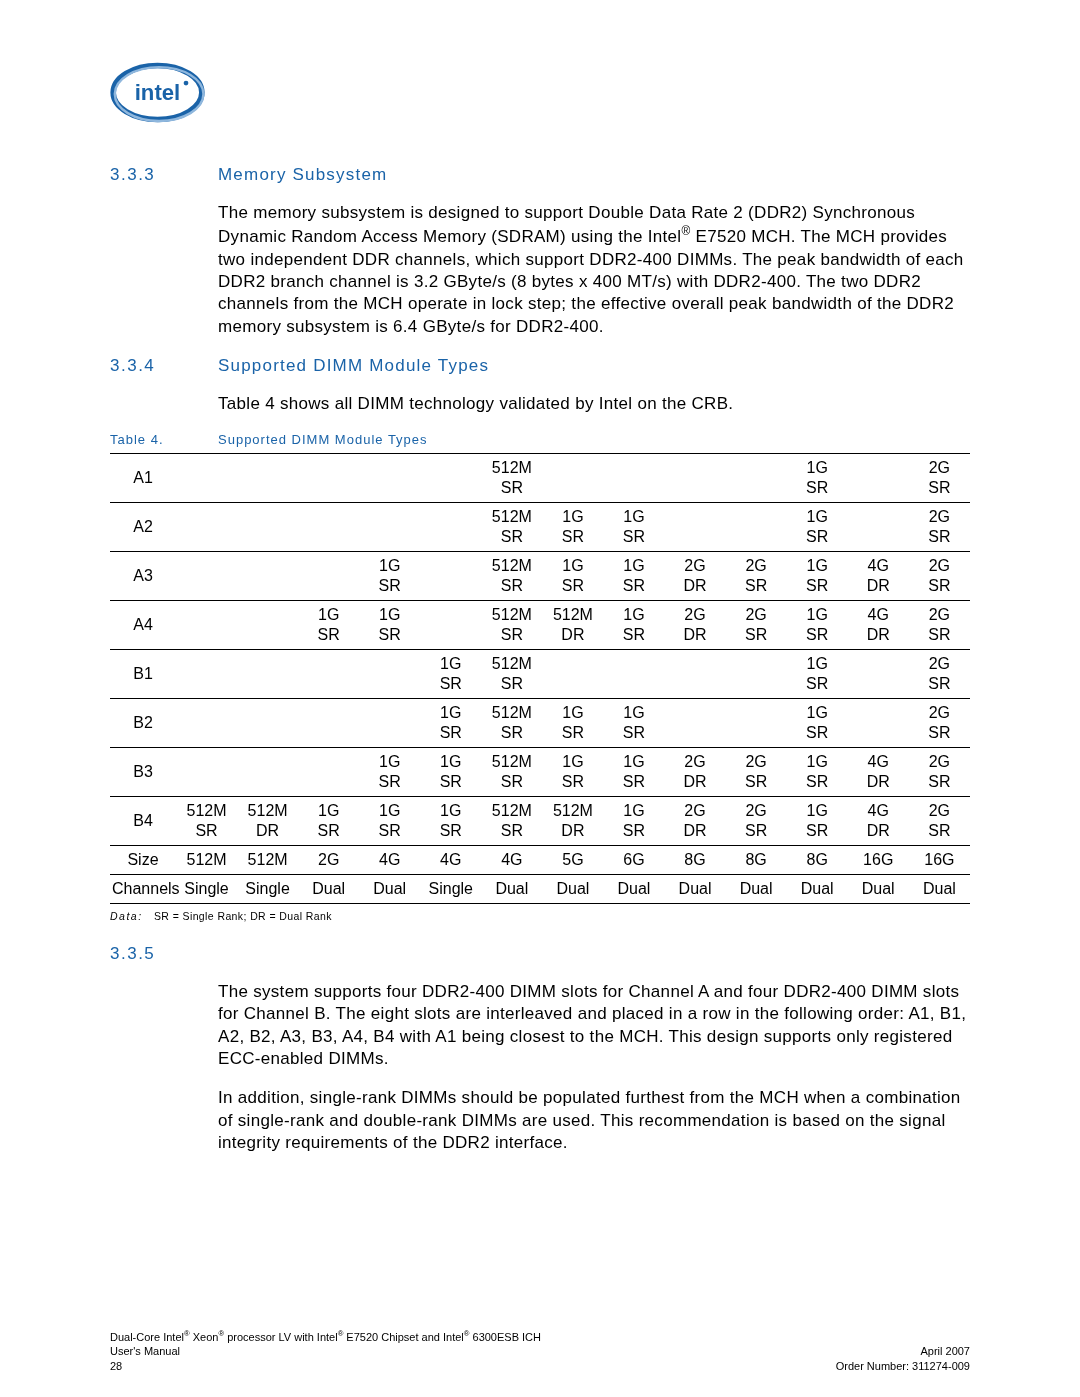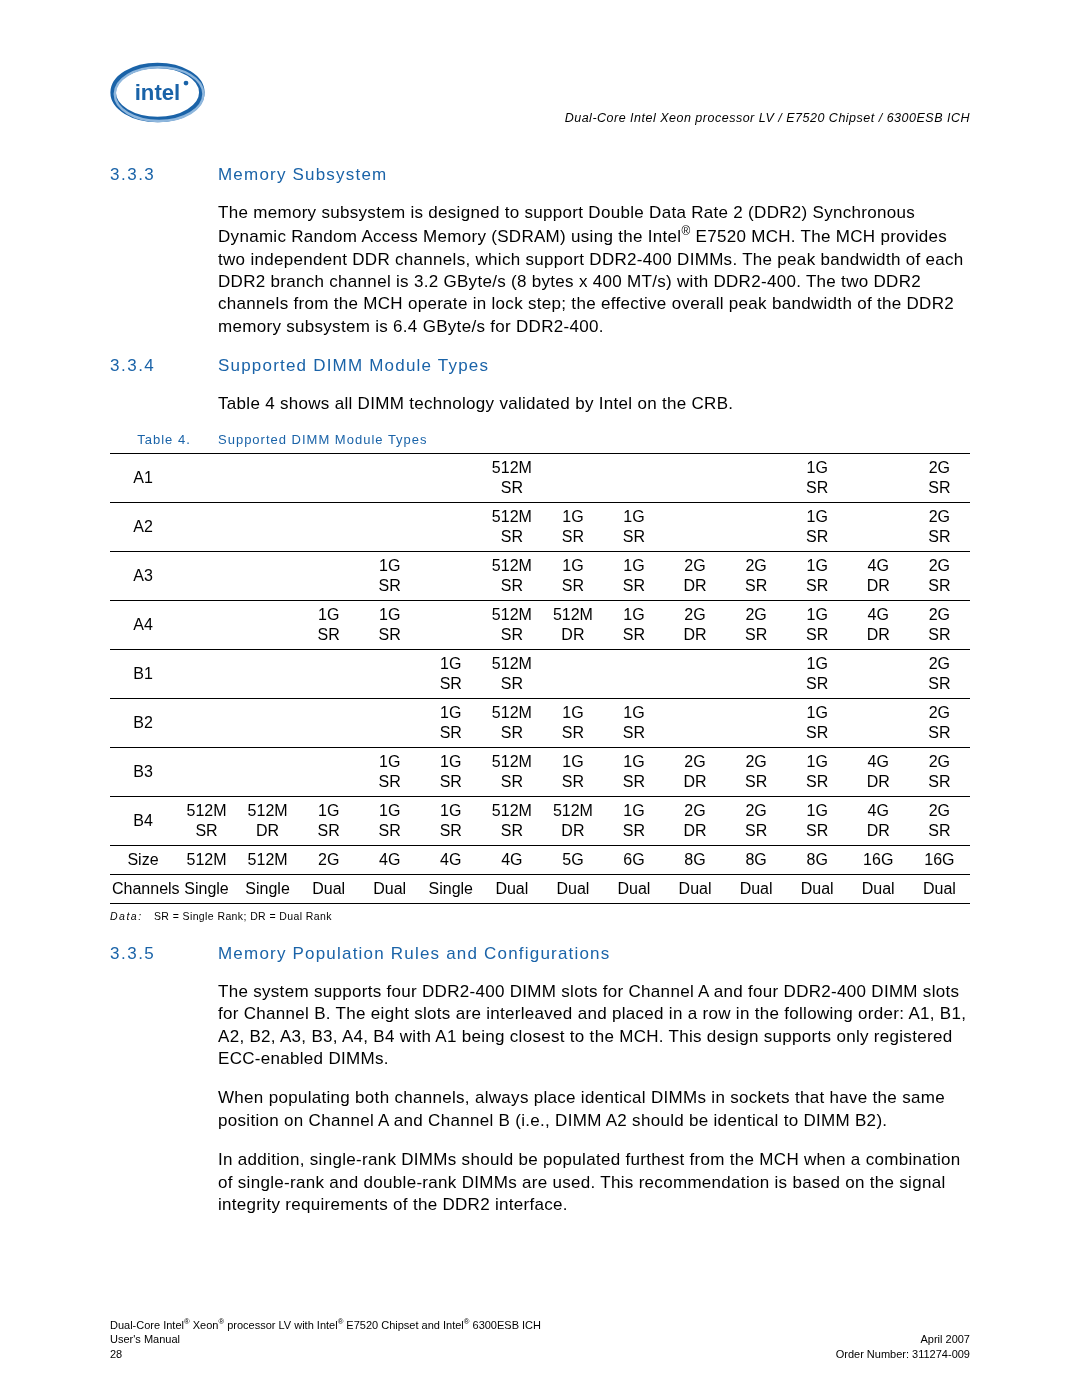--- a/index.html
+++ b/index.html
@@ -66,21 +66,20 @@
     align-items: baseline;
     color: #1a63a8;
     font-size: 13px;
     letter-spacing: 1px;
     margin-top: 16px;
     margin-bottom: 6px;
   }
   .table-caption .tc-label {
     width: 108px;
     flex-shrink: 0;
-    text-align: center;
   }
   table.dimm {
     border-collapse: collapse;
     width: 100%;
     font-size: 16px;
     table-layout: fixed;
   }
   table.dimm th, table.dimm td {
     border-top: 1px solid #000;
     border-bottom: 1px solid #000;
@@ -99,21 +98,21 @@
     font-style: italic;
     margin-top: 6px;
     letter-spacing: 0.4px;
   }
   .table-note .note-word {
     letter-spacing: 1.5px;
     margin-right: 8px;
   }
   .footer {
     position: absolute;
-    bottom: 36px;
+    bottom: 24px;
     left: 110px;
     right: 110px;
     font-size: 11px;
     color:#000;
   }
   .footer-row {
     display: flex;
     justify-content: space-between;
     line-height: 1.3;
   }
@@ -125,21 +124,20 @@
 
   <div class="header-row">
     <div class="logo">
       <svg viewBox="0 0 120 80" width="95" height="65">
         <ellipse cx="60" cy="40" rx="56" ry="34" fill="none" stroke="#1a63a8" stroke-width="7"></ellipse>
         <ellipse cx="60" cy="40" rx="56" ry="34" fill="none" stroke="#8fb7dd" stroke-width="3" transform="translate(2,2)"></ellipse>
         <text x="60" y="50" font-family="Arial, sans-serif" font-size="28" font-weight="bold" fill="#1a63a8" text-anchor="middle">intel</text>
         <circle cx="96" cy="28" r="3" fill="#1a63a8"></circle>
       </svg>
     </div>
-    <div class="header-text">Dual-Core Intel Xeon processor LV / E7520 Chipset / 6300ESB ICH</div>
   </div>
 
   <div class="section-row">
     <div class="section-num">3.3.3</div>
     <div class="section-title">Memory Subsystem</div>
   </div>
   <p class="body-text">
     <span>The memory subsystem is designed to support Double Data Rate 2 (DDR2) Synchronous Dynamic Random Access Memory (SDRAM) using the Intel</span><sup>®</sup><span> E7520 MCH. The MCH provides two independent DDR channels, which support DDR2-400 DIMMs. The peak bandwidth of each DDR2 branch channel is 3.2 GByte/s (8 bytes x 400 MT/s) with DDR2-400. The two DDR2 channels from the MCH operate in lock step; the effective overall peak bandwidth of the DDR2 memory subsystem is 6.4 GByte/s for DDR2-400.</span>
   </p>
 
@@ -319,24 +317,22 @@
       </tbody>
   </table>
 
   <div class="table-note">
     <span class="note-word">Data:</span>
     <span style="font-style:normal">SR = Single Rank; DR = Dual Rank</span>
   </div>
 
   <div class="section-row" style="margin-top:22px">
     <div class="section-num">3.3.5</div>
-    <div class="section-title">Memory Population Rules and Configurations</div>
   </div>
   <p class="body-text">The system supports four DDR2-400 DIMM slots for Channel A and four DDR2-400 DIMM slots for Channel B. The eight slots are interleaved and placed in a row in the following order: A1, B1, A2, B2, A3, B3, A4, B4 with A1 being closest to the MCH. This design supports only registered ECC-enabled DIMMs.</p>
-  <p class="body-text">When populating both channels, always place identical DIMMs in sockets that have the same position on Channel A and Channel B (i.e., DIMM A2 should be identical to DIMM B2).</p>
   <p class="body-text">In addition, single-rank DIMMs should be populated furthest from the MCH when a combination of single-rank and double-rank DIMMs are used. This recommendation is based on the signal integrity requirements of the DDR2 interface.</p>
 
 </div>
 
 <div class="footer">
   <div class="footer-row">
     <span>
       <span>Dual-Core Intel</span><sup>®</sup>
       <span> Xeon</span><sup>®</sup>
       <span> processor LV with Intel</span><sup>®</sup>

